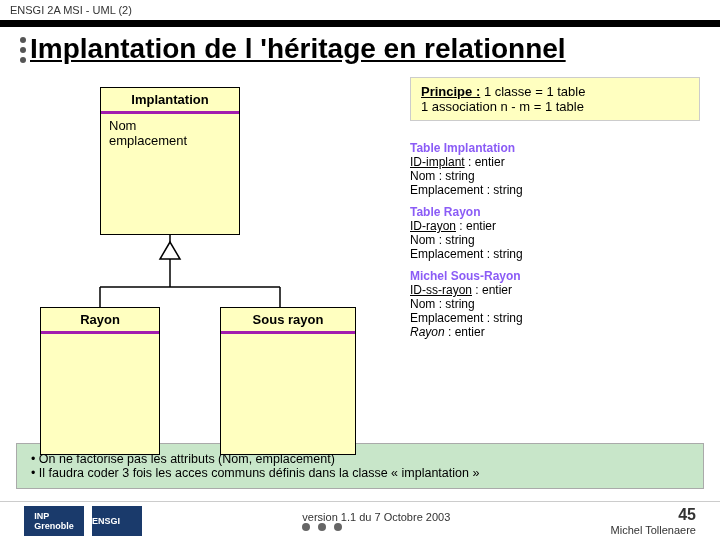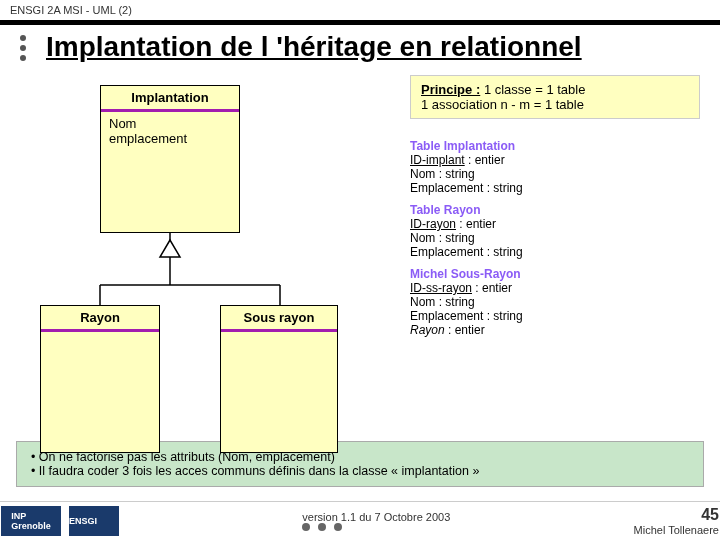--- a/index.html
+++ b/index.html
@@ -12,28 +12,28 @@
       position: relative;
       font-size: 13px;
     }
 
     
     #header {
       background: #fff;
       padding: 4px 10px;
       font-size: 11px;
       color: #333;
-      border-bottom: 5px solid #000000;
+      border-bottom: 7px solid #000000;
     }
 
     #title-bar {
       padding: 6px 20px 2px 20px;
       display: flex;
       align-items: center;
-      gap: 20px;
+      gap: 4px;
     }
     #title-bar .dots {
       display: flex;
       flex-direction: column;
       gap: 4px;
       margin-top: 2px;
     }
     #title-bar .dot {
       width: 6px;
       height: 6px;
@@ -95,21 +95,21 @@
     #box-rayon {
       left: 20px;
       top: 230px;
       width: 120px;
     }
 
     
     #box-sous-rayon {
       left: 200px;
       top: 230px;
-      width: 118px;
+      width: 136px;
     }
 
     
     #diagram-svg {
       position: absolute;
       top: 0;
       left: 0;
       width: 100%;
       height: 100%;
       pointer-events: none;
@@ -161,21 +161,21 @@
 
     
     #footer {
       position: absolute;
       bottom: 0;
       left: 0;
       right: 0;
       display: flex;
       align-items: center;
       justify-content: space-between;
-      padding: 4px 1px;
+      padding: 4px 24px;
       background: #fff;
       border-top: 1px solid #ccc;
     }
     #footer-left {
       display: flex;
       align-items: center;
       gap: 8px;
     }
     .logo-inpg {
       width: 60px;

